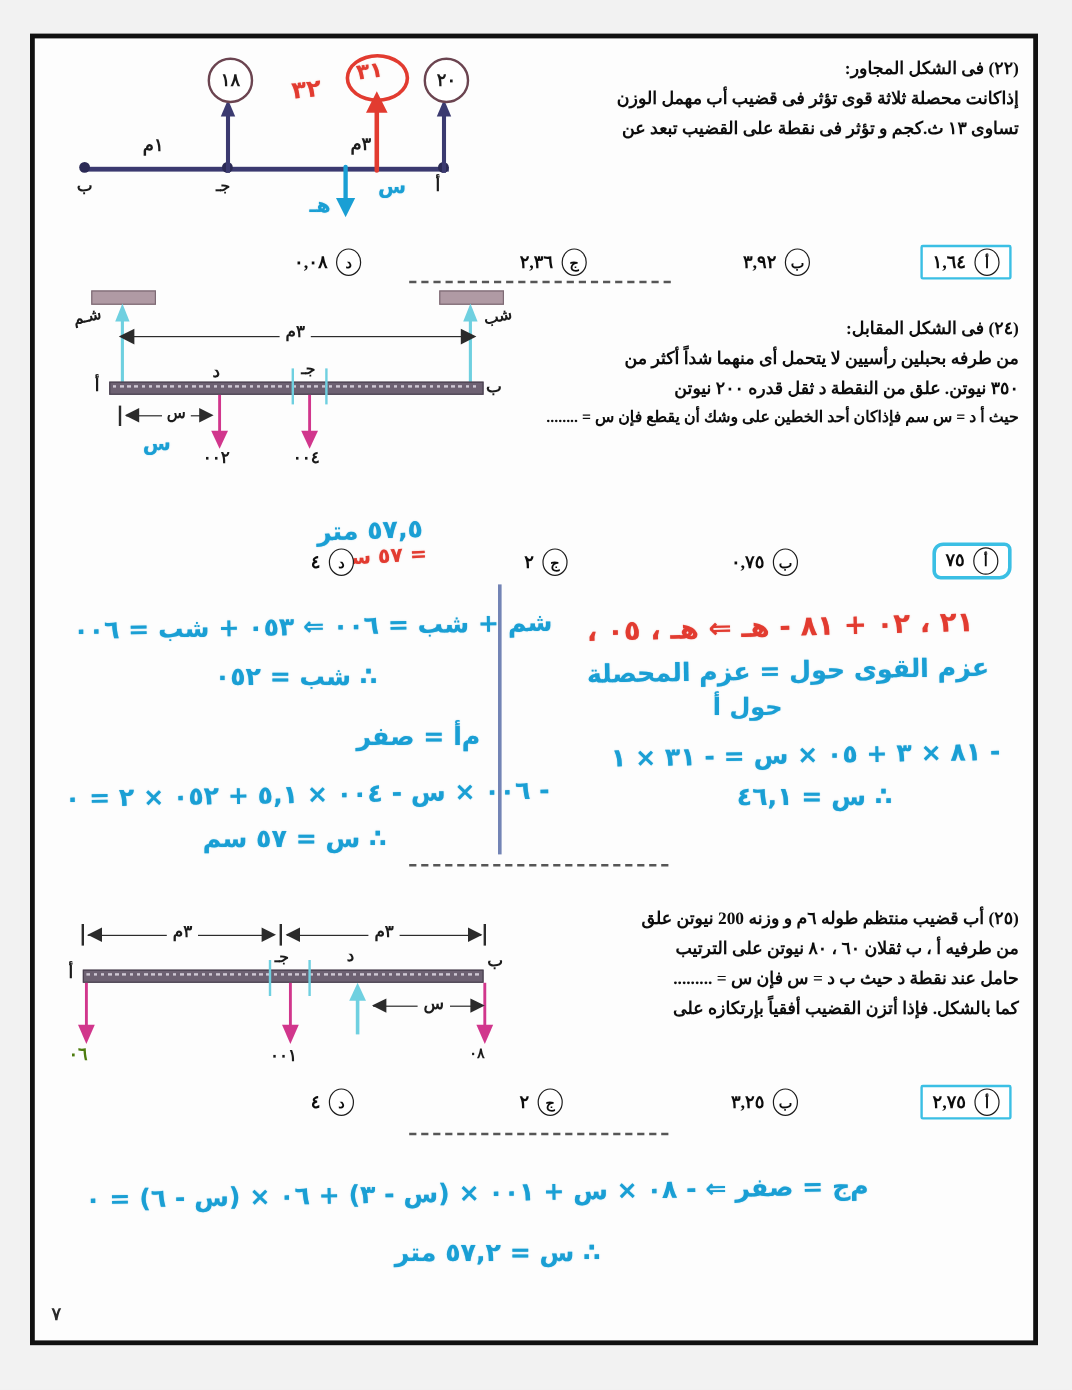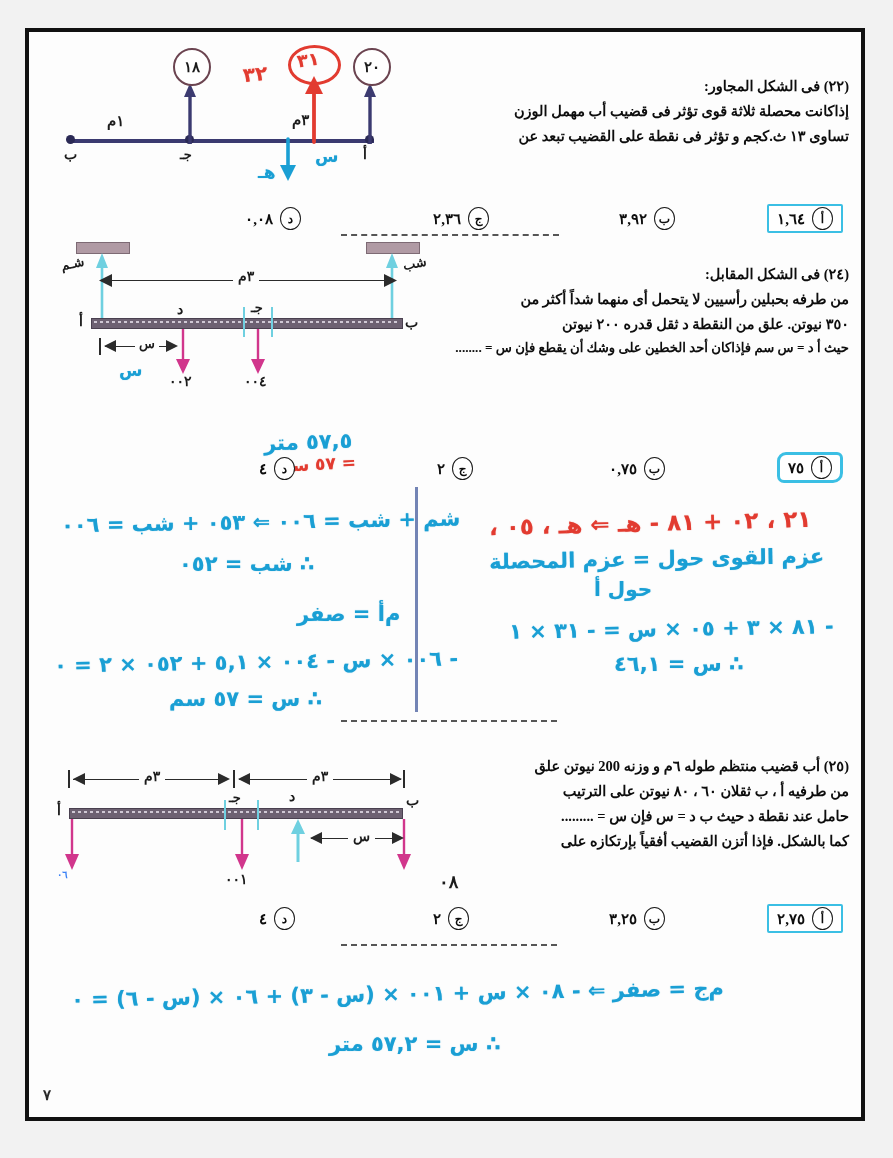--- a/index.html
+++ b/index.html
@@ -60,21 +60,21 @@
   svg{overflow:visible;}
   .pagenum{position:absolute;font-weight:bold;color:#2a2a2a;
            font-family:"Liberation Serif",serif;}
 </style>
 </head>
 <body>
 
 <div id="page">
   <div id="sheet">
 
-    <div class="qblock" style="right:12px;top:14px;width:490px;font-size:14.5px;margin-top:28px;">
+    <div class="qblock" style="right:12px;top:14px;width:490px;font-size:14.5px;">
       <div class="ln">
         <span>(٢٢)</span>
         <span>فى الشكل المجاور:</span>
       </div>
       <div class="ln">إذاكانت محصلة ثلاثة قوى تؤثر فى قضيب ‌أب مهمل الوزن</div>
       <div class="ln">تساوى ١٣ ث.كجم و تؤثر فى نقطة على القضيب تبعد عن</div>
     </div>
 
     <div class="abs" style="left:10px;top:8px;width:360px;height:150px;">
 
@@ -110,21 +110,21 @@
         <span>٢٠</span>
       </div>
 
       <div class="redcirc" style="left:249px;top:5px;width:47px;height:34px;"></div>
       <div class="hw red" style="left:258px;top:9px;font-size:18px;transform:rotate(-8deg);">١٣</div>
       <div class="hw red" style="left:204px;top:22px;font-size:20px;transform:rotate(-6deg);">٢٣</div>
 
       <div class="lbl" style="left:25px;top:106px;font-size:14px;color:#1b1b1b;">ب</div>
       <div class="lbl" style="left:141px;top:107px;font-size:13px;color:#1b1b1b;">جـ</div>
       <div class="lbl" style="left:324px;top:106px;font-size:14px;color:#1b1b1b;">‌أ</div>
-      <div class="lbl" style="left:68px;top:72px;font-size:15px;color:#1b1b1b;">١م</div>
+      <div class="lbl" style="left:80px;top:72px;font-size:15px;color:#1b1b1b;">١م</div>
       <div class="lbl" style="left:253px;top:71px;font-size:15px;color:#1b1b1b;">٣م</div>
 
       <div class="hw blue" style="left:219px;top:122px;font-size:17px;">هـ</div>
       <div class="hw blue" style="left:276px;top:106px;font-size:17px;letter-spacing:2px;">س</div>
     </div>
 
     <div class="optrow" style="top:172px;height:34px;">
       <div class="opt boxed" style="right:18px;top:0;">
         <span class="optmark">أ</span>
         <span class="optval">١,٦٤</span>
@@ -313,23 +313,23 @@
         </svg>
       <svg class="abs" style="left:348px;top:100px;width:14px;height:12px;">
         <polygon points="13,6 1,0 1,12" fill="#2b2b2b"></polygon>
         </svg>
       <div class="lbl" style="left:305px;top:96px;font-size:14px;background:#fdfdfd;padding:0 5px;color:#1b1b1b;">س</div>
 
       <div class="lbl" style="left:14px;top:70px;font-size:14px;color:#1b1b1b;">‌أ</div>
       <div class="lbl" style="left:363px;top:60px;font-size:14px;color:#1b1b1b;">ب</div>
       <div class="lbl" style="left:186px;top:58px;font-size:13px;color:#1b1b1b;">جـ</div>
       <div class="lbl" style="left:246px;top:56px;font-size:14px;color:#1b1b1b;">د</div>
-      <div class="lbl" style="left:14px;top:137px;font-size:10px;color:#3b82f6;">٦٠</div>
+      <div class="lbl" style="left:14px;top:137px;font-size:15px;color:#4d7c0f;">٦٠</div>
       <div class="lbl" style="left:182px;top:139px;font-size:14px;color:#1b1b1b;">١٠٠</div>
-      <div class="lbl" style="left:348px;top:139px;font-size:18px;color:#1b1b1b;margin-left:48px;">٨٠</div>
+      <div class="lbl" style="left:348px;top:139px;font-size:12px;color:#1b1b1b;">٨٠</div>
     </div>
 
     <div class="optrow" style="top:872px;height:34px;">
       <div class="opt boxed" style="right:18px;top:0;">
         <span class="optmark">أ</span>
         <span class="optval">٢,٧٥</span>
       </div>
       <div class="opt" style="right:196px;top:3px;">
         <span class="optmark">ب</span>
         <span class="optval">٣,٢٥</span>

